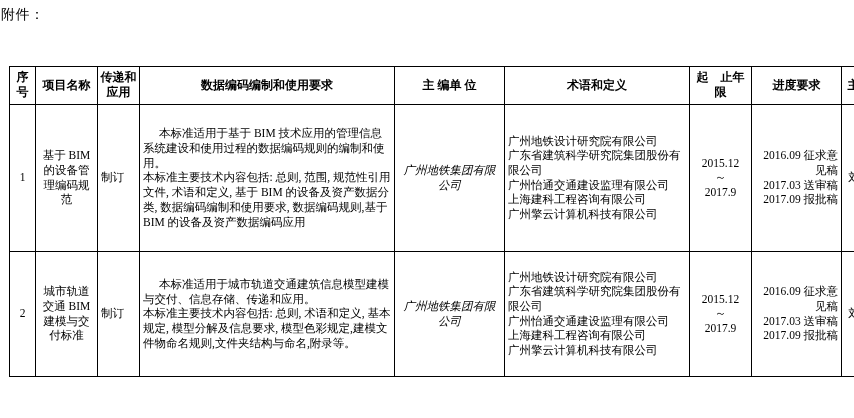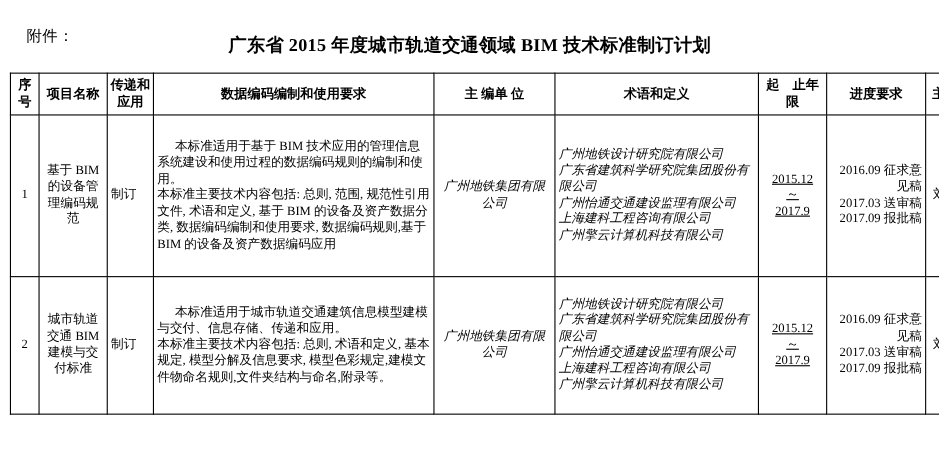--- a/index.html
+++ b/index.html
@@ -15,26 +15,25 @@
     overflow: hidden;
   }
   .page {
     position: relative;
     width: 854px;
     height: 418px;
     box-sizing: border-box;
   }
   .attachment-label {
     position: absolute;
-    left: 24px;
+    left: 1px;
     top: 6px;
     font-size: 14px;
     font-family: "Liberation Serif", "DejaVu Serif", serif;
     letter-spacing: 0.5px;
-    margin-top: 18px;
   }
   .doc-title {
     position: absolute;
     left: 0;
     top: 30px;
     width: 854px;
     text-align: center;
     font-size: 16.5px;
     font-weight: bold;
     font-family: "Liberation Serif", "DejaVu Serif", serif;
@@ -71,39 +70,38 @@
   .c-partic   { width: 185px; text-align: left; }
   .c-period   { width: 62px;  text-align: center; }
   .c-progress { width: 90px;  text-align: left; }
   .c-editor   { width: 48px;  text-align: center; }
 
   td.cell-seq      { text-align: center; }
   td.cell-name     { text-align: center; }
   td.cell-type     { text-align: left; }
   td.cell-scope    { text-align: left; text-indent: 16px; }
   td.cell-lead     { text-align: center; font-style: italic; }
-  td.cell-partic   { text-align: left; font-style: italic; }
-  td.cell-period   { text-align: center; text-decoration: underline; }
+  td.cell-partic   { text-align: left; }
+  td.cell-period   { text-align: center; }
   td.cell-progress { text-align: right; }
   td.cell-editor   { text-align: center; }
 
   .row-1 td { height: 142px; }
   .row-2 td { height: 120px; }
 
   .multiline { white-space: pre-line; }
   .hdr-stack { line-height: 1.25; white-space: pre-line; }
 </style>
 </head>
 <body>
 
 <div class="page">
 
   <div class="attachment-label">附件：</div>
 
-  <div class="doc-title">广东省 2015 年度城市轨道交通领域 BIM 技术标准制订计划</div>
 
   <table class="main-table">
     <colgroup>
       <col class="c-seq">
       <col class="c-name">
       <col class="c-type">
       <col class="c-scope">
       <col class="c-lead">
       <col class="c-partic">
       <col class="c-period">

